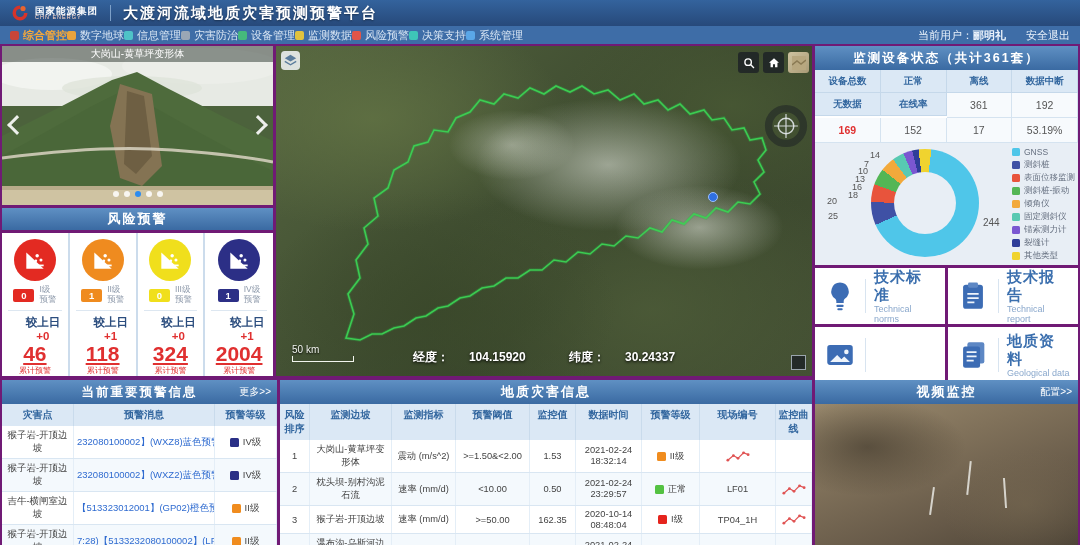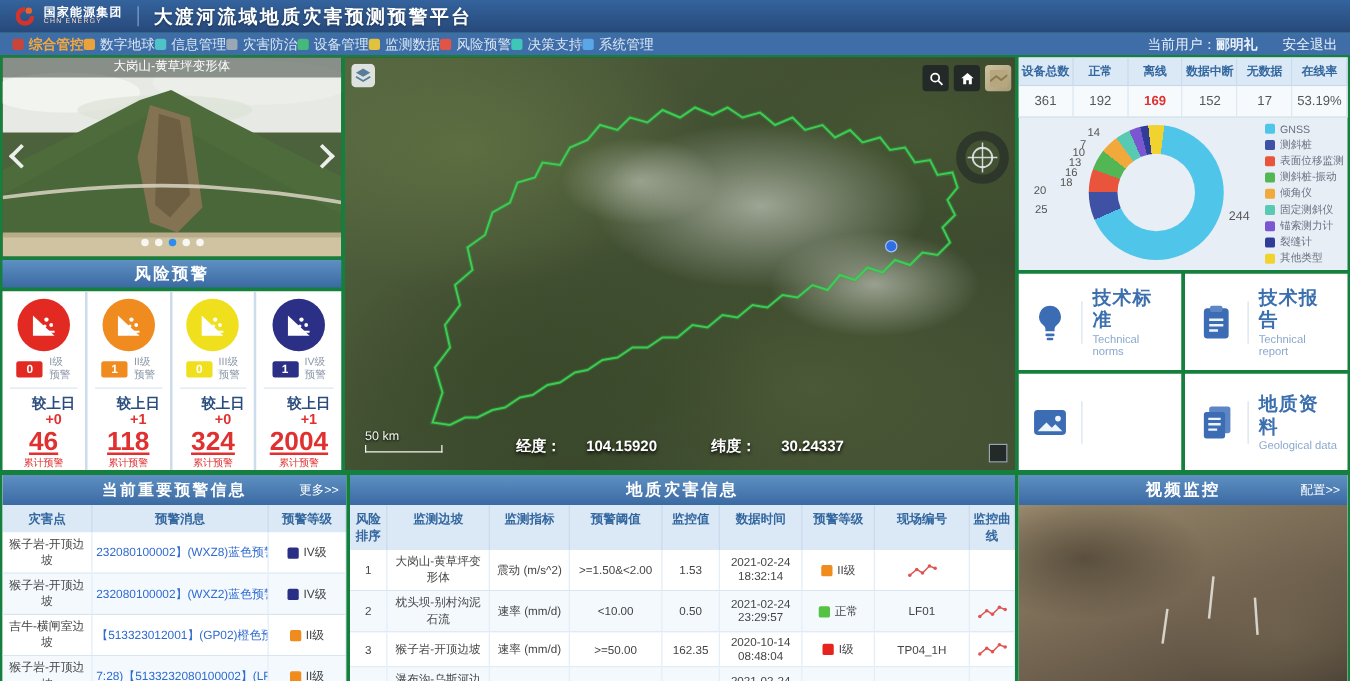--- a/index.html
+++ b/index.html
@@ -1,17 +1,17 @@
 <!DOCTYPE html>
 <html><head>
 <meta charset="utf-8">
 <style>
   html,body{margin:0;padding:0;width:1080px;height:545px;overflow:hidden;
     font-family:"Liberation Sans","DejaVu Sans",sans-serif;}
-  .app{width:1080px;height:545px;background:#15803d;}
+  .app{width:1080px;height:545px;background:#701a75;}
   
   .topbar{height:26px;background:linear-gradient(180deg,#34639d,#27497a);display:flex;align-items:center;color:#fff;padding:0 10px;}
   .logo-mark{width:20px;height:20px;margin-right:5px;}
   .logo-txt{line-height:1;}
   .logo-cn{font-size:9.5px;font-weight:bold;letter-spacing:1px;}
   .logo-en{font-size:5.5px;color:#ffd9c9;letter-spacing:1px;}
   .top-div{width:1px;height:16px;background:#7da0c8;margin:0 12px;}
   .app-title{font-size:15px;font-weight:bold;letter-spacing:2px;text-shadow:0 1px 2px rgba(0,0,0,.4);}
   .navbar{height:18px;background:#3e6da7;display:flex;align-items:center;padding:0 10px;gap:17px;}
   .nav-item{display:flex;align-items:center;gap:4px;font-size:11px;color:#d9e6f4;cursor:pointer;white-space:nowrap;}
@@ -75,21 +75,21 @@
   .mbtn.basemap{background:linear-gradient(135deg,#cfc3a0,#a89a76);}
   .layers-ctl{position:absolute;top:5px;left:5px;width:19px;height:19px;z-index:4;cursor:pointer;}
   .compass{position:absolute;top:58px;left:488px;width:44px;height:44px;z-index:4;cursor:pointer;}
   .scalebar{position:absolute;left:16px;bottom:14px;color:#f2f5ee;font-size:10px;text-shadow:0 1px 2px #000;z-index:4;}
   .scale-line{width:60px;height:5px;border-left:1px solid #f2f5ee;border-right:1px solid #f2f5ee;border-bottom:1px solid #f2f5ee;margin-top:1px;}
   .coords{position:absolute;left:0;right:0;bottom:10px;text-align:center;color:#fff;font-size:12px;font-weight:bold;text-shadow:0 1px 3px #000;z-index:4;}
   .coords span{margin:0 10px;}
   .fs-btn{position:absolute;right:6px;bottom:6px;width:13px;height:13px;background:rgba(28,33,38,.8);border:1px solid #9aa5ad;z-index:4;cursor:pointer;}
   .marker{position:absolute;width:8px;height:8px;border-radius:50%;background:#2f6fe0;border:1px solid #9cc0ff;z-index:3;}
   
-  .dev-table{display:grid;grid-template-columns:repeat(6,1fr);flex:0 0 auto;background:#fff;}
+  .dev-table{display:grid;grid-template-columns:repeat(4,1fr);flex:0 0 auto;background:#fff;}
   .dev-th{height:22px;background:#dbe8f5;border:1px solid #c5d8ea;border-width:0 1px 1px 0;color:#33679f;font-weight:bold;font-size:9.5px;display:flex;align-items:center;justify-content:center;}
   .dev-td{height:24px;background:#f7fafd;border:1px solid #d5e3f0;border-width:0 1px 1px 0;color:#555;font-size:10.5px;display:flex;align-items:center;justify-content:center;}
   .dev-td.red{color:#e03030;font-weight:bold;}
   .chart-area{height:122px;position:relative;background:#e8eef5;flex:0 0 auto;}
   .donut{position:absolute;top:6px;left:56px;width:108px;height:108px;border-radius:50%;}
   .donut-hole{position:absolute;top:50%;left:50%;width:62px;height:62px;border-radius:50%;background:#e8eef5;transform:translate(-50%,-50%);}
   .dlabel{position:absolute;font-size:9px;color:#555;}
   .dlabel.big{font-size:10px;}
   .legend{position:absolute;right:3px;top:3px;}
   .lg-item{display:flex;align-items:center;gap:4px;height:12.9px;}
@@ -346,20 +346,23 @@
         <div class="scale-line"></div>
       </div>
       <div class="coords">
         <span><span>经度：</span><span>104.15920</span></span>
         <span><span>纬度：</span><span>30.24337</span></span>
       </div>
       <div class="fs-btn"></div>
     </div>
 
     <div class="right-col">
+      <div class="phd">
+        <span class="phd-t" style="font-size:12.5px;">监测设备状态（共计361套）</span>
+      </div>
       <div class="dev-table">
           <div class="dev-th">设备总数</div>
           <div class="dev-th">正常</div>
           <div class="dev-th">离线</div>
           <div class="dev-th">数据中断</div>
           <div class="dev-th">无数据</div>
           <div class="dev-th">在线率</div>
           <div class="dev-td">361</div>
           <div class="dev-td">192</div>
           <div class="dev-td red">169</div>

